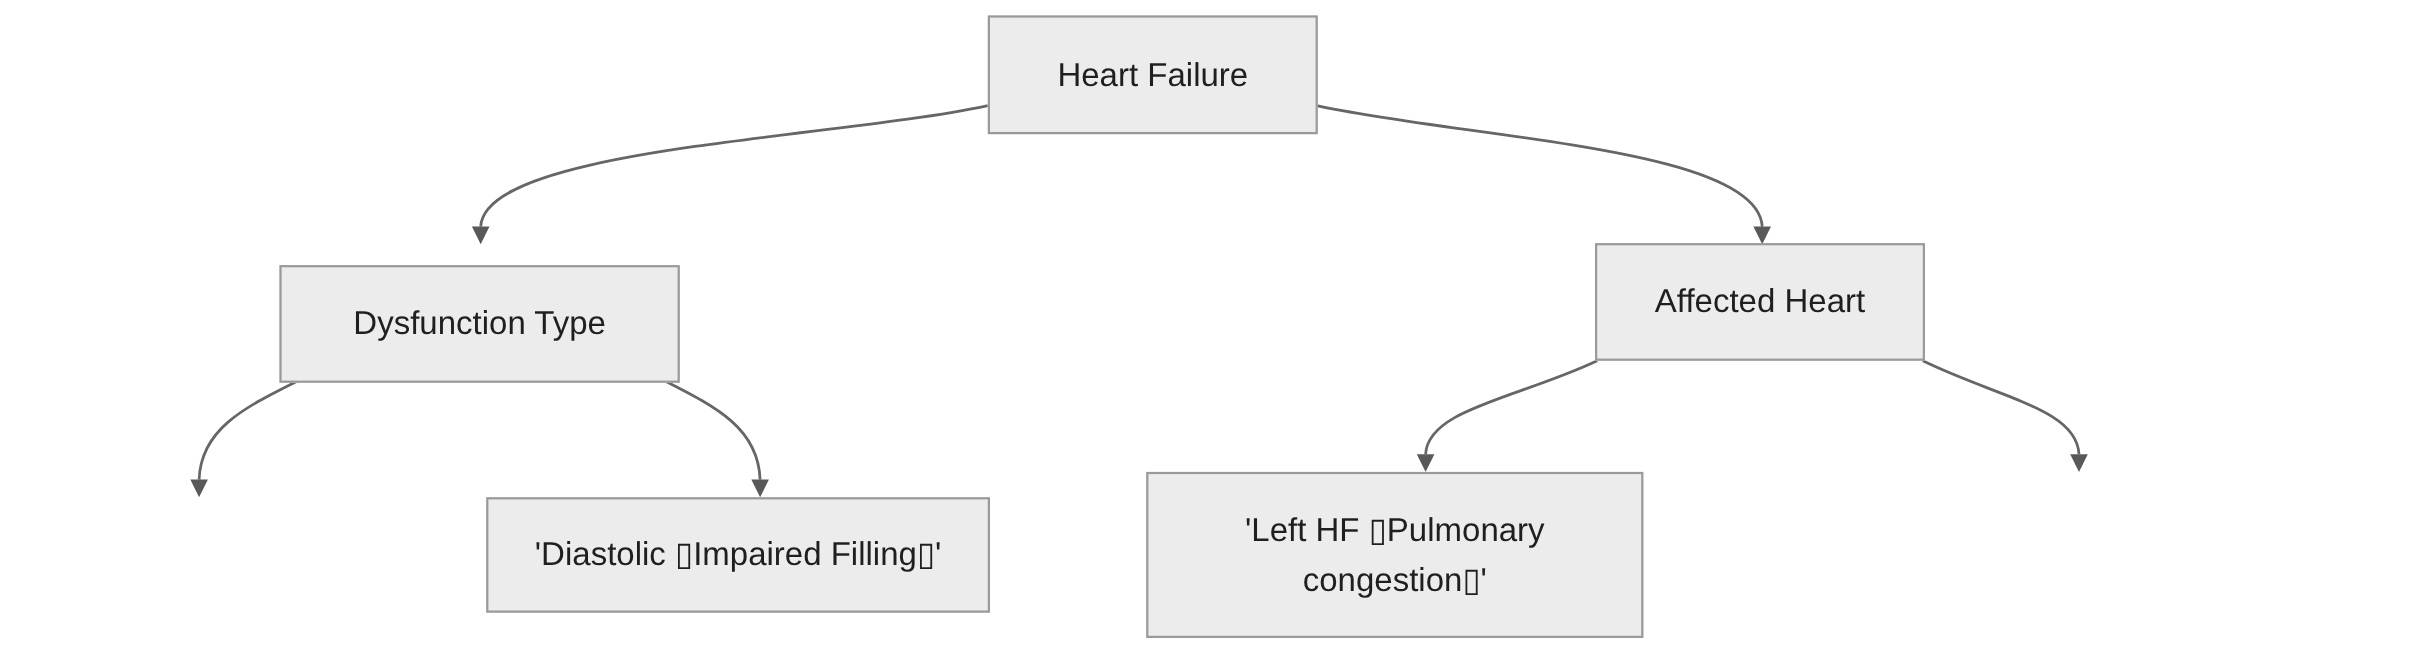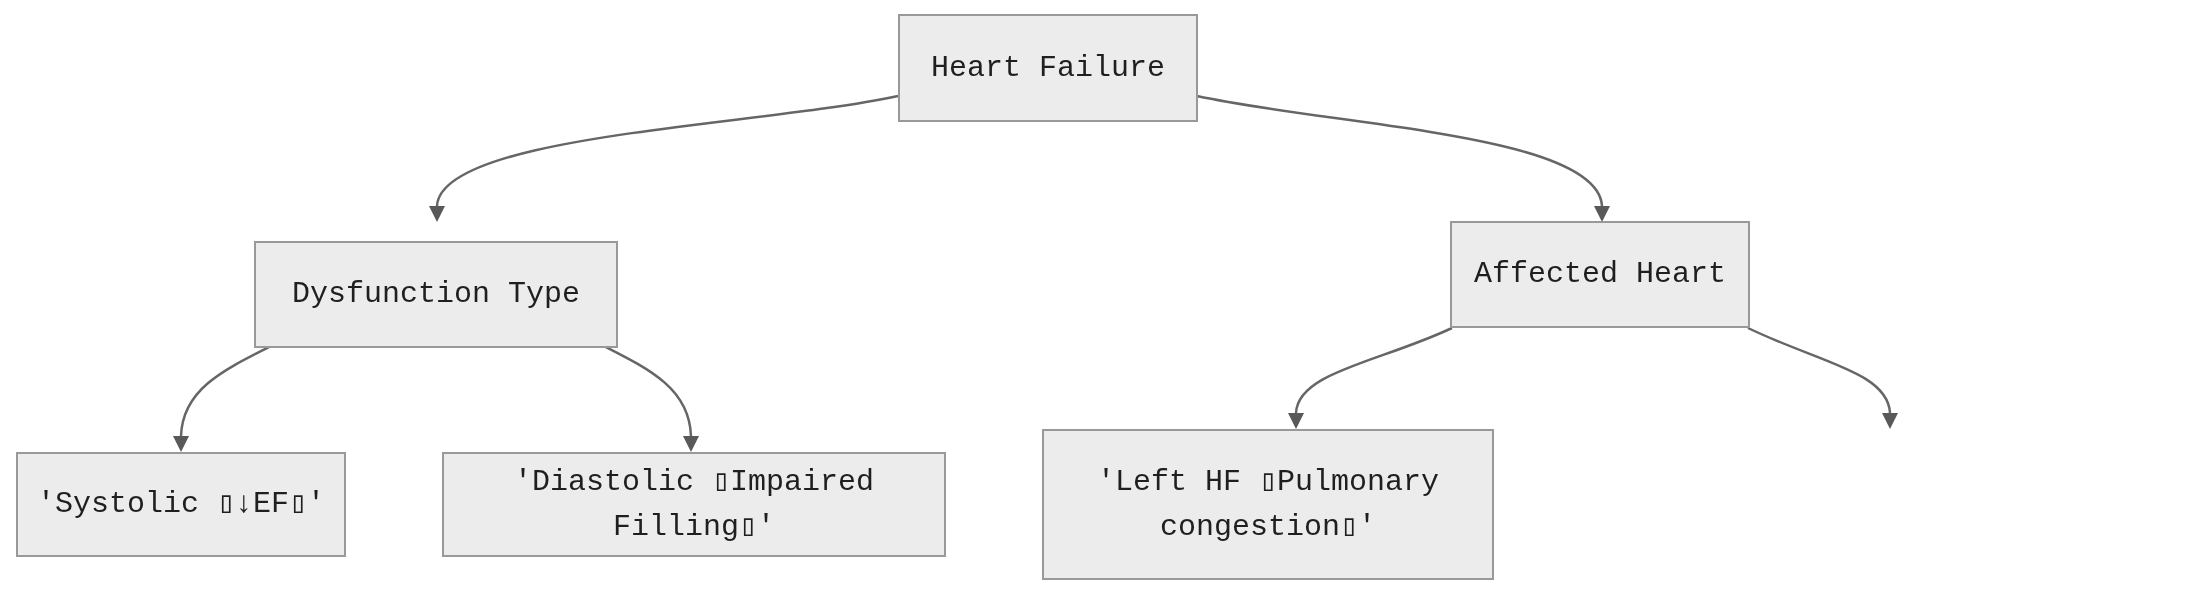--- a/index.html
+++ b/index.html
@@ -41,21 +41,20 @@
     align-items: center;
     justify-content: center;
     text-align: center;
     color: var(--text-color, #1f1f1f);
     font-size: 30px;
     line-height: 1.5;
   }
   .node .label {
     display: inline-block;
     padding: 0 12px;
-    font-family: Liberation Mono, monospace;
   }
   .node .label.narrow {
     max-width: 436px;
   }
 </style>
 </head>
 <body>
 
 <div class="canvas">
 
@@ -84,25 +83,22 @@
   </div>
 
   <div class="node" style="left:254px; top:221px; width:364px; height:107px;margin-top:20px;">
     <span class="label">Dysfunction Type</span>
   </div>
 
   <div class="node" style="left:1450px; top:221px; width:300px; height:107px;">
     <span class="label">Affected Heart</span>
   </div>
 
-  <div class="node" style="left:16px; top:452px; width:330px; height:105px;">
-    <span class="label">'Systolic ▯↓EF▯'</span>
-  </div>
 
-  <div class="node" style="left:442px; top:452px; width:504px; height:105px;">
+  <div class="node" style="left:442px; top:452px; width:458px; height:105px;">
     <span class="label">'Diastolic ▯Impaired Filling▯'</span>
   </div>
 
   <div class="node" style="left:1042px; top:429px; width:452px; height:151px;">
     <span class="label narrow">'Left HF ▯Pulmonary congestion▯'</span>
   </div>
 
 
 </div>
 

